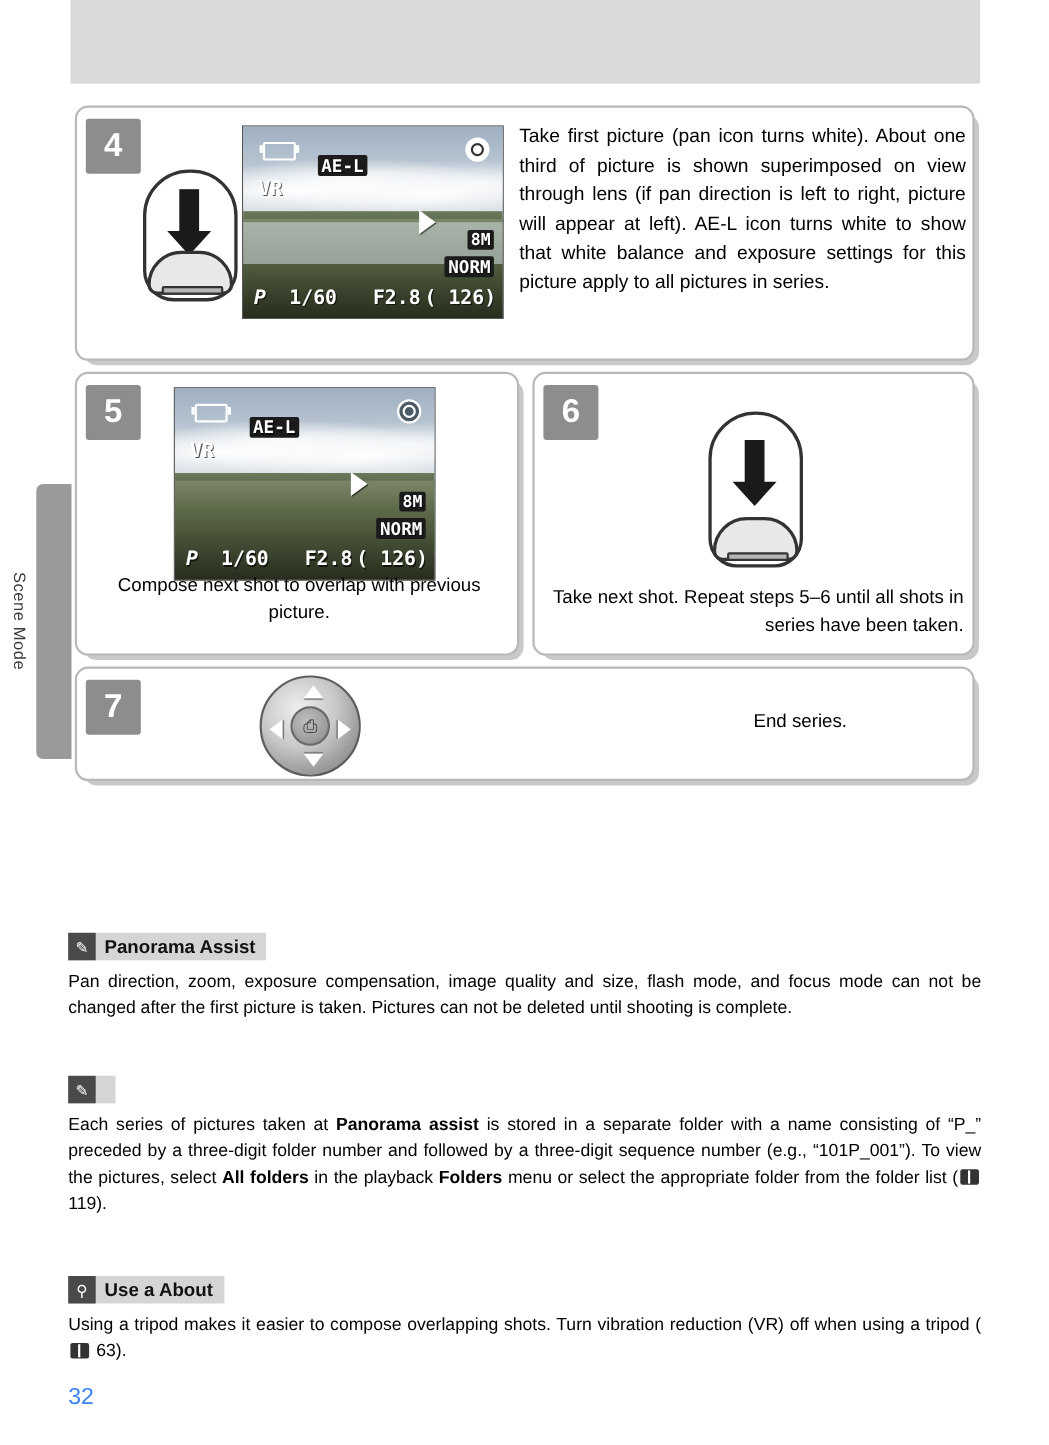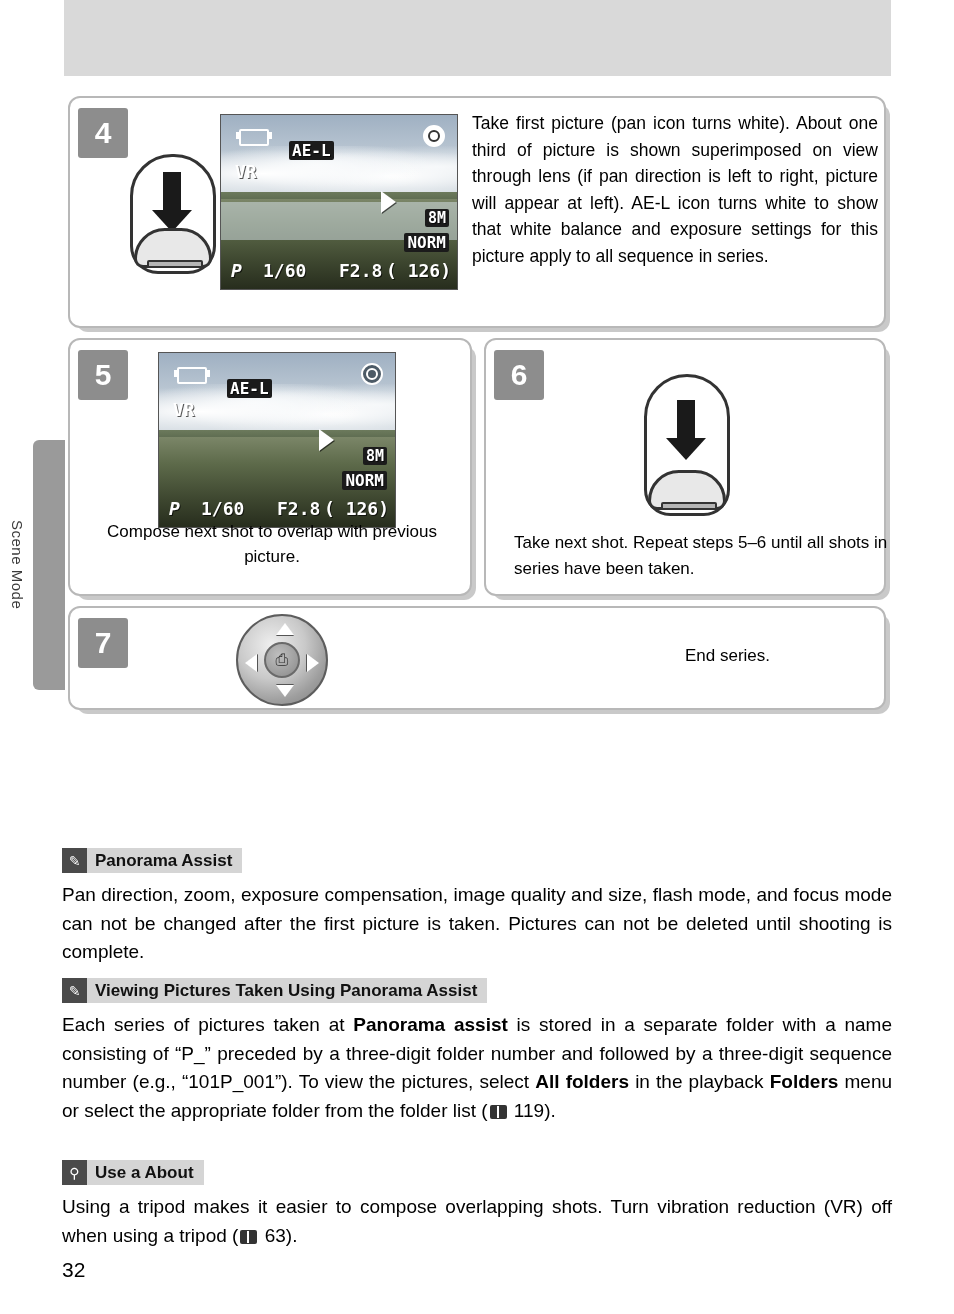--- a/index.html
+++ b/index.html
@@ -353,21 +353,21 @@
     font-size: 14px;
     margin-right: 8px;
   }
   .note-head .title {
     font-size: 17px;
     font-weight: bold;
     color: #111;
   }
   .note-body {
     margin-top: 8px;
-    font-size: 19px;
+    font-size: 16px;
     line-height: 1.5;
     text-align: justify;
   }
   .note-body b { font-weight: bold; }
   .bookicon {
     display: inline-block;
     width: 17px;
     height: 14px;
     background: #333;
     border-radius: 2px;
@@ -381,21 +381,21 @@
     left: 7px; top: 1px;
     width: 2px; height: 12px;
     background: #fff;
   }
 
   .page-number {
     position: absolute;
     left: 62px;
     top: 1258px;
     font-size: 21px;
-    color: #000000;
+    color: #3b82f6;
   }
 </style>
 </head>
 <body>
 
 <div class="top-band"></div>
 
 <div class="side-tab"></div>
 <div class="side-tab-label">Scene Mode</div>
 
@@ -422,21 +422,21 @@
       <div class="osd-triangle" style="left:160px; top:76px;"></div>
       <div class="osd-text" style="right:8px; top:94px; font-size:15px;"><span class="osd-box">8M</span></div>
       <div class="osd-text" style="right:8px; top:118px; font-size:16px;"><span class="osd-box">NORM</span></div>
       <div class="osd-text" style="left:10px; bottom:8px; font-size:18px; font-style:italic;">P</div>
       <div class="osd-text" style="left:42px; bottom:8px; font-size:18px;">1/60</div>
       <div class="osd-text" style="left:118px; bottom:8px; font-size:18px;">F2.8</div>
       <div class="osd-text" style="right:6px; bottom:8px; font-size:18px;">( 126)</div>
     </div>
   </div>
 
-  <div class="step-text" style="left:402px; top:12px; width:406px;">Take first picture (pan icon turns white).  About one third of picture is shown superimposed on view through lens (if pan direction is left to right, picture will appear at left).  AE-L icon turns white to show that white balance and exposure settings for this picture apply to all sequence in series.</div>
+  <div class="step-text" style="left:402px; top:12px; width:406px;">Take first picture (pan icon turns white).  About one third of picture is shown superimposed on view through lens (if pan direction is left to right, picture will appear at left).  AE-L icon turns white to show that white balance and exposure settings for this picture apply to all pictures in series.</div>
 </div>
 
 <div class="step-box shadow" style="left:68px; top:338px; width:404px; height:258px;">
   <div class="step-num" style="left:8px; top:10px;">5</div>
 
   <div class="monitor" style="left:88px; top:12px; width:238px; height:176px;">
     <div class="sky"></div>
     <div class="clouds"></div>
     <div class="ridge"></div>
     <div class="ground"></div>
@@ -460,21 +460,21 @@
 
 <div class="step-box shadow" style="left:484px; top:338px; width:402px; height:258px;">
   <div class="step-num" style="left:8px; top:10px;">6</div>
 
   <div class="shutter-graphic" style="left:158px; top:34px; width:86px; height:142px;">
     <div class="outline" style="height:142px; border-radius:46px 46px 28px 28px;"></div>
     <div class="arrow" style="top:26px;"></div>
     <div class="finger"></div>
   </div>
 
-  <div class="caption" style="left:28px; top:190px; width:378px; text-align:left; line-height:1.5;">Take next shot.  Repeat steps 5–6 until all shots in series have been taken.</div>
+  <div class="caption" style="left:12px; top:190px; width:378px; text-align:right; line-height:1.5;">Take next shot.  Repeat steps 5–6 until all shots in series have been taken.</div>
 </div>
 
 <div class="step-box shadow" style="left:68px; top:606px; width:818px; height:104px;">
   <div class="step-num" style="left:8px; top:10px;">7</div>
 
   <div class="multi-selector" style="left:166px; top:6px;">
     <div class="ms-tri ms-up"></div>
     <div class="ms-tri ms-down"></div>
     <div class="ms-tri ms-left"></div>
     <div class="ms-tri ms-right"></div>
@@ -488,21 +488,20 @@
   <div class="note-head">
     <div class="badge">✎</div>
     <div class="title">Panorama Assist</div>
   </div>
   <div class="note-body">Pan direction, zoom,  exposure compensation, image quality and size, flash mode, and focus mode can not be changed after the first picture is taken.  Pictures can not be deleted until shooting is complete.</div>
 </div>
 
 <div class="note" style="top:978px;">
   <div class="note-head">
     <div class="badge">✎</div>
-    <div class="title">Viewing Pictures Taken Using Panorama Assist</div>
   </div>
   <div class="note-body" id="note2-body"><span>Each series of pictures taken at </span><b>Panorama assist</b><span> is stored in a separate folder with a name consisting of “P_” preceded by a three-digit folder number and followed by a three-digit sequence number (e.g., “101P_001”).  To view the pictures, select </span><b>All folders</b><span> in the playback </span><b>Folders</b><span> menu or select the appropriate folder from the folder list (</span><span class="bookicon"></span><span> 119).</span></div>
 </div>
 
 <div class="note" style="top:1160px;">
   <div class="note-head">
     <div class="badge">⚲</div>
     <div class="title">Use a About</div>
   </div>
   <div class="note-body" id="note3-body"><span>Using a tripod makes it easier to compose overlapping shots.  Turn vibration reduction (VR) off when using a tripod (</span><span class="bookicon"></span><span> 63).</span></div>

